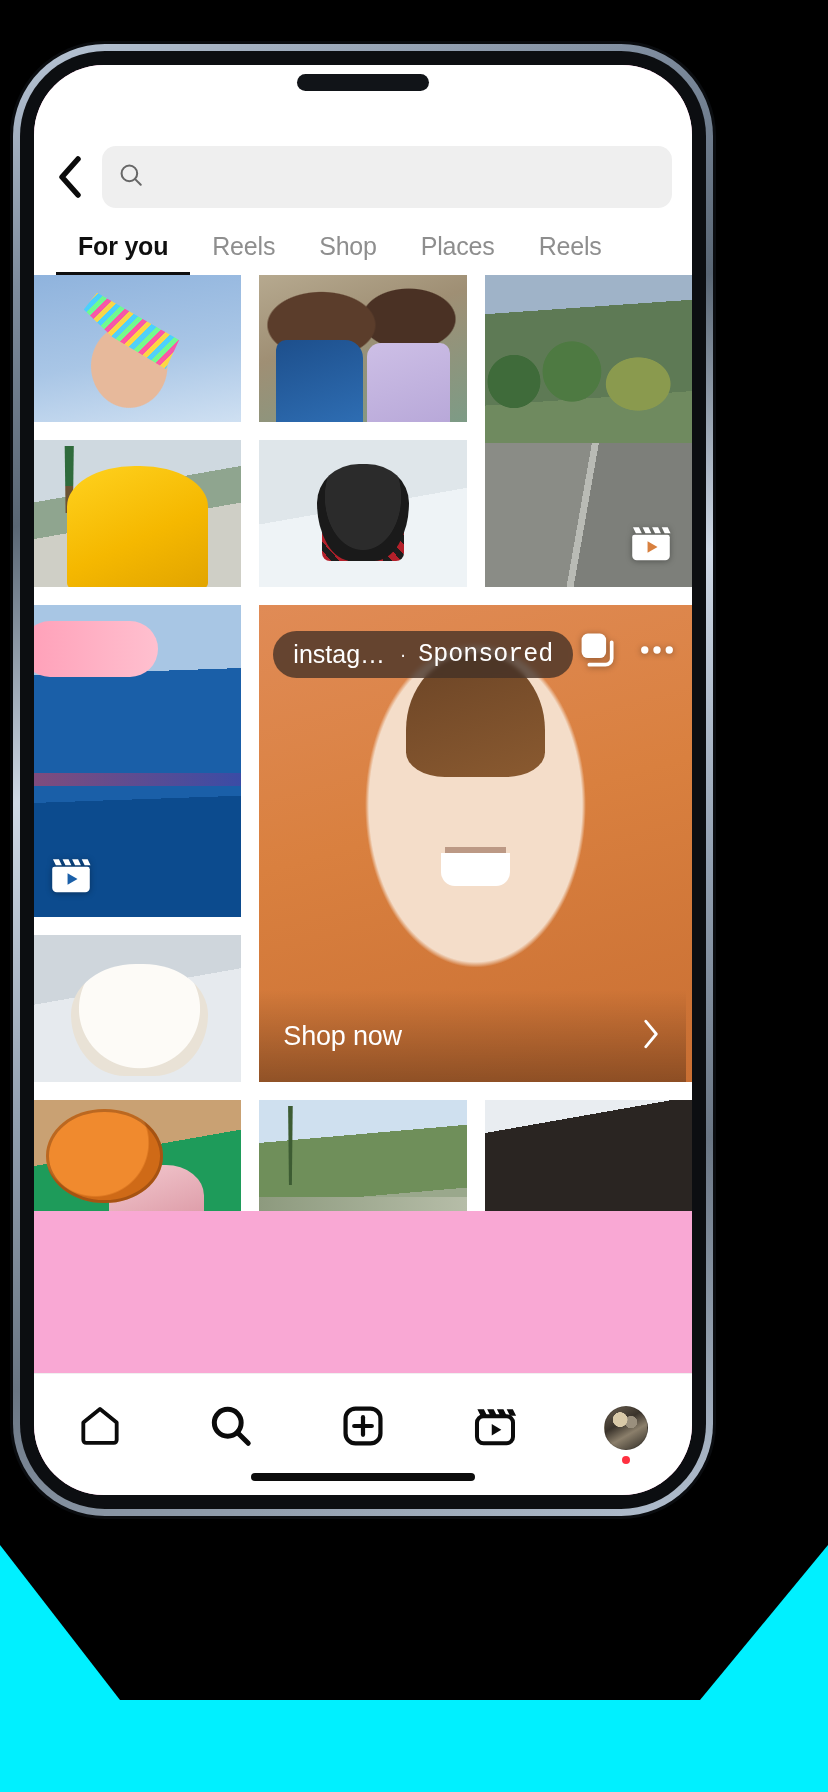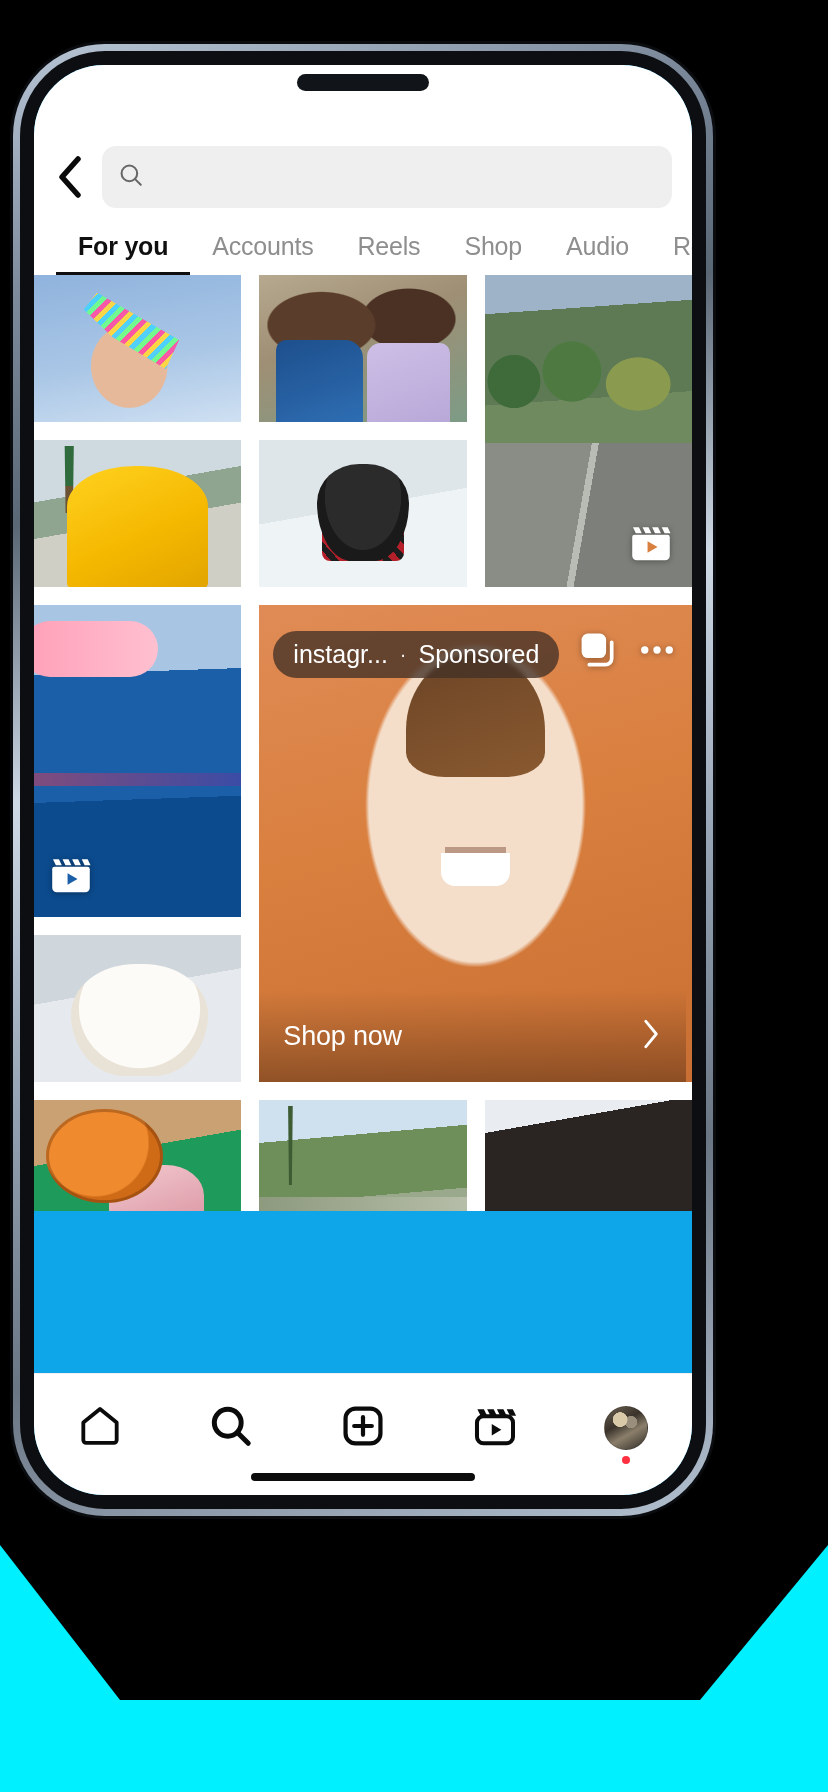--- a/index.html
+++ b/index.html
@@ -35,21 +35,21 @@
     pointer-events:none;
   }
   .phone-inner-ring {
     position:absolute; left:7px; top:7px; right:7px; bottom:7px;
     border-radius:85px; background:#07090b;
   }
 
   
   .screen {
     position:absolute; left:21px; top:21px; right:21px; bottom:21px;
-    border-radius:70px; overflow:hidden; background:#0ea5e9;
+    border-radius:70px; overflow:hidden; background:#f9a8d4;
   }
   .notch {
     position:absolute; left:50%; transform:translateX(-50%); top:9px;
     width:132px; height:17px; border-radius:11px; background:#111418; z-index:40;
   }
 
   
   .status-spacer { height:76px; background:#fff; }
 
   
@@ -114,21 +114,21 @@
   
   .ad-badge {
     position:absolute; left:14px; top:26px; z-index:8;
     background:rgba(67,49,39,.78); color:#fff;
     border-radius:24px; padding:9px 20px;
     font-size:25px; display:flex; align-items:center; gap:12px;
     max-width:300px; backdrop-filter:blur(2px);
   }
   .ad-badge .handle { overflow:hidden; text-overflow:ellipsis; white-space:nowrap; }
   .ad-badge .dot { font-size:20px; opacity:.95; }
-  .ad-badge .sponsored { white-space:nowrap; }
+  .ad-badge .sponsored { white-space:nowrap;font-family:Liberation Mono, monospace; }
 
   .ad-icons { position:absolute; right:14px; top:24px; z-index:8; display:flex; align-items:center; gap:18px; }
   .carousel-ico, .more-ico { filter: drop-shadow(0 1px 3px rgba(0,0,0,.35)); cursor:pointer; }
 
   .ad-cta {
     position:absolute; left:0; right:6px; bottom:0; z-index:8;
     height:92px; display:flex; align-items:center; justify-content:space-between;
     padding:0 22px 0 24px;
     background:linear-gradient(to top, rgba(0,0,0,.30), rgba(0,0,0,0));
     color:#fff; cursor:pointer;
@@ -344,30 +344,27 @@
           </span>
           <input type="text" value="" placeholder="" style="">
         </div>
       </div>
 
       <div class="tabs">
         <div class="tab active">
           <span>For you</span>
         </div>
         <div class="tab">
-          <span>Accounts</span>
-        </div>
-        <div class="tab">
           <span>Reels</span>
         </div>
         <div class="tab">
           <span>Shop</span>
         </div>
         <div class="tab">
-          <span>Audio</span>
+          <span>Places</span>
         </div>
         <div class="tab">
           <span>Reels</span>
         </div>
       </div>
 
       <div class="grid-wrap">
         <div class="grid">
 
           <div class="cell">

